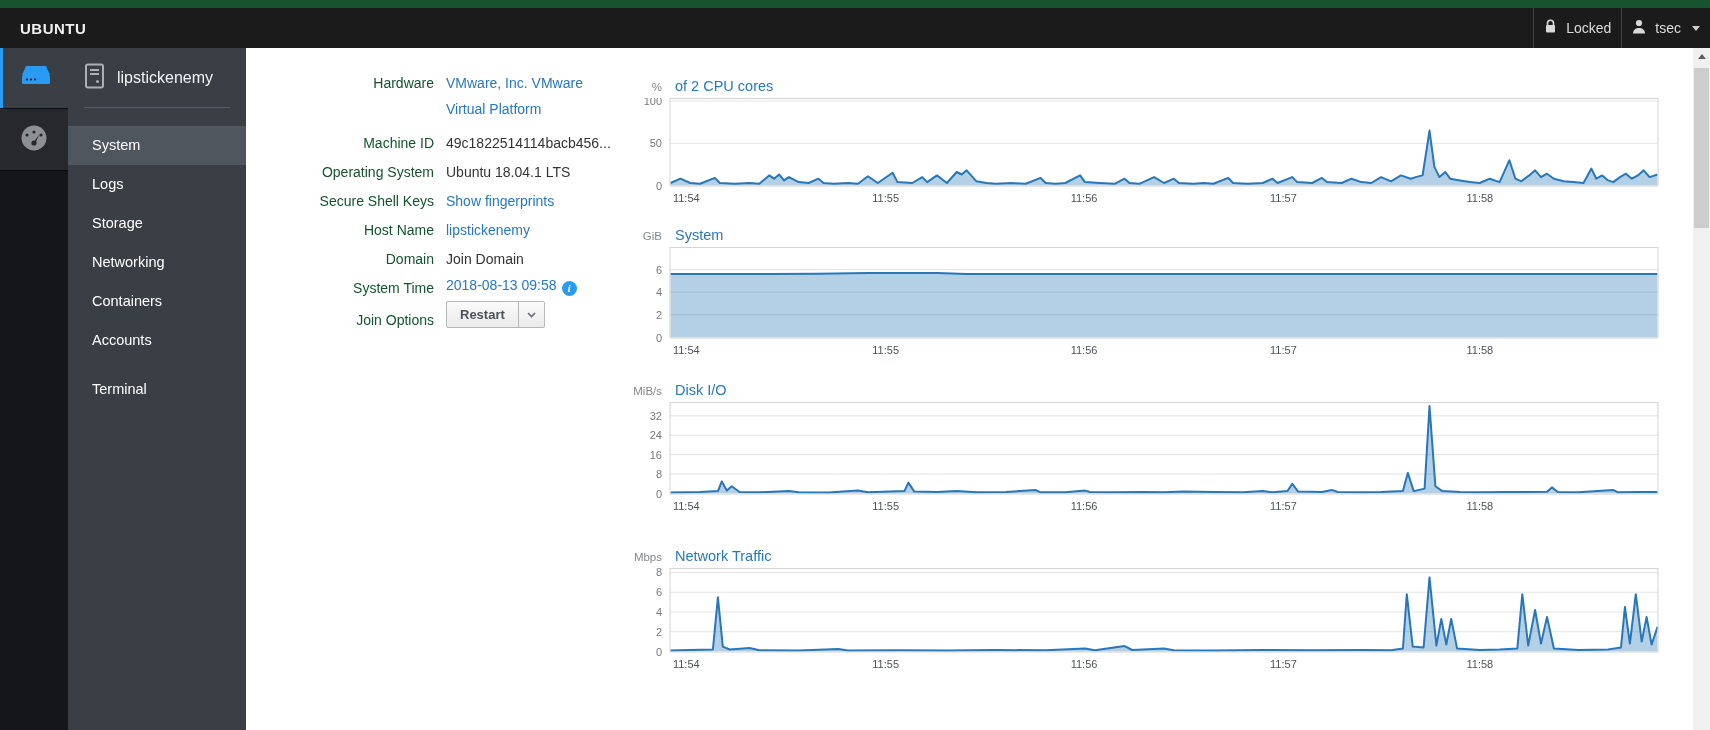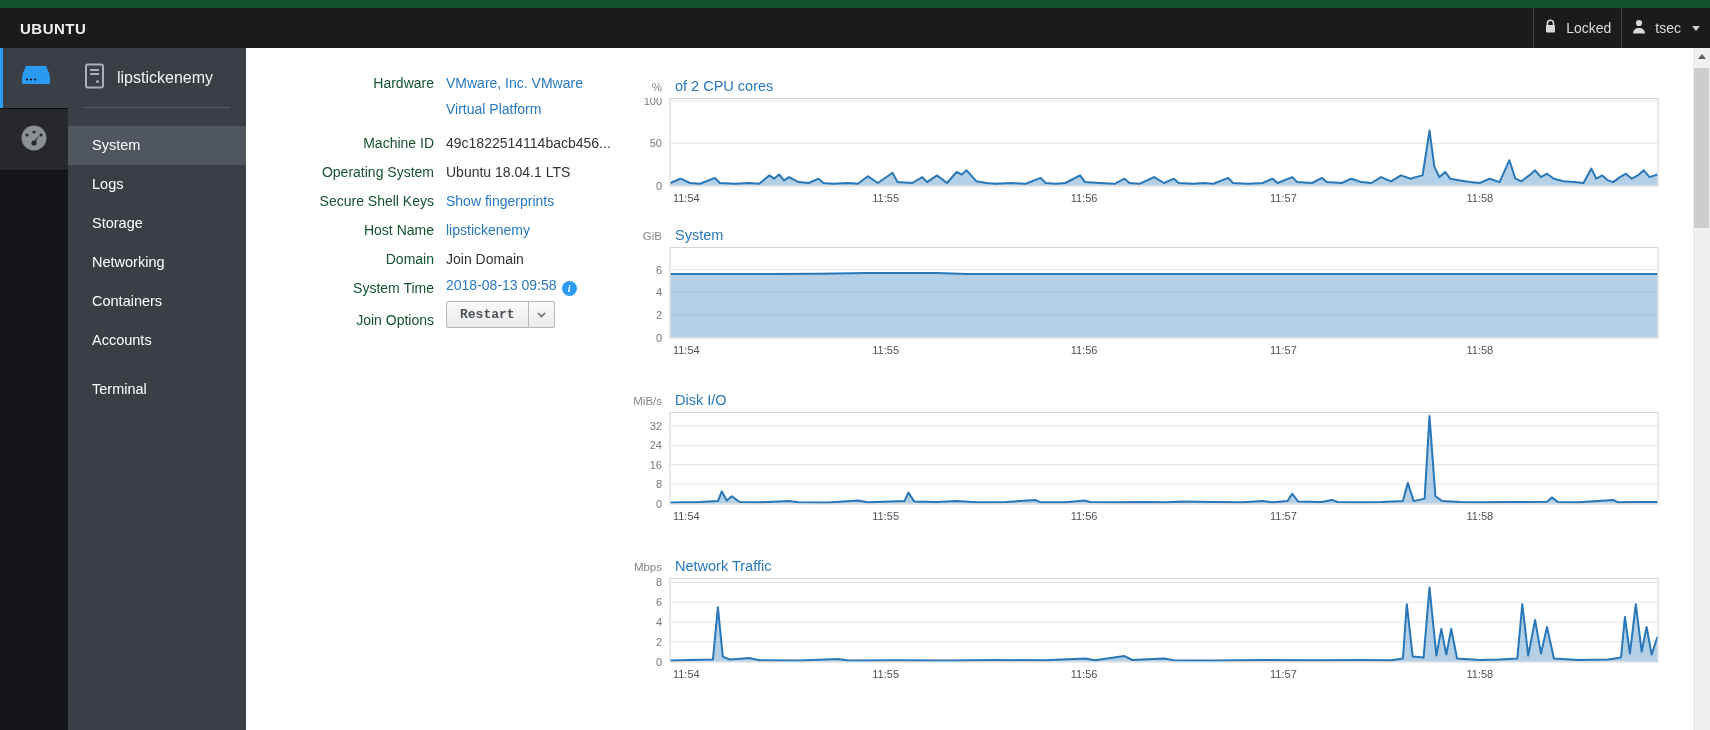--- a/index.html
+++ b/index.html
@@ -48,21 +48,21 @@
   .info-row { display:flex; min-height:29px; align-items:flex-end; }
   .info-row.tall { align-items:flex-start; }
   .info-label { width:200px; text-align:right; padding-right:12px; color:#14532d; font-size:14px; flex:none; }
   .info-value { color:#333; font-size:14px; white-space:nowrap; }
   .info-link { color:#2878be; text-decoration:none; cursor:pointer; }
   .hw-link { line-height:26px; }
   .hw-link span { display:block; }
   .info-row.tall .info-label { line-height:26px; }
   .row-power { margin:3px 0; }
   .split-btn { display:inline-flex; border:1px solid #b7b7b7; border-radius:2px; overflow:hidden;
-               background:linear-gradient(#fafafa,#ebebeb); cursor:pointer;font-family:Liberation Mono, monospace; }
+               background:linear-gradient(#fafafa,#ebebeb); cursor:pointer; }
   .split-btn .main { padding:5px 13px; font-size:13px; font-weight:600; color:#4d5258; }
   .split-btn .arrow { width:26px; display:flex; align-items:center; justify-content:center;
                       border-left:1px solid #b7b7b7; }
   .info-icon { display:inline-flex; align-items:center; justify-content:center; width:15px; height:15px;
                border-radius:50%; background:#2b9af3; color:#fff; font-size:10px; font-weight:700;
                font-family:"Liberation Serif", serif; font-style:italic; margin-left:5px; vertical-align:-2px; cursor:pointer; }
 
   
   .charts { position:absolute; left:344px; top:30px; width:1090px; }
   .chart-block { margin-bottom:0; }
@@ -246,21 +246,21 @@
             <path d="M80.5,26.9L179.2,26.9L228.5,26.8L277.9,26.0L347.0,26.0L376.6,26.9L574.0,27.1L820.8,27.1L1067.5,27.1L1067.5,90.5L80.5,90.5Z" fill="#2877b8" fill-opacity="0.35" stroke="none"></path>
             <path d="M80.5,26.9L179.2,26.9L228.5,26.8L277.9,26.0L347.0,26.0L376.6,26.9L574.0,27.1L820.8,27.1L1067.5,27.1" fill="none" stroke="#2877b8" stroke-width="2" stroke-linejoin="round"></path>
             <rect x="80" y="0.5" width="988" height="90.5" fill="none" stroke="#d4d4d4" stroke-width="1"></rect>
             <text x="96.292" y="107" text-anchor="middle" font-size="11" fill="#4d5258">11:54</text>
             <text x="295.666" y="107" text-anchor="middle" font-size="11" fill="#4d5258">11:55</text>
             <text x="494.053" y="107" text-anchor="middle" font-size="11" fill="#4d5258">11:56</text>
             <text x="693.427" y="107" text-anchor="middle" font-size="11" fill="#4d5258">11:57</text>
             <text x="889.8399999999999" y="107" text-anchor="middle" font-size="11" fill="#4d5258">11:58</text>
           </svg></div>
     </div>
-    <div class="chart-block" style="margin-top: 26px;">
+    <div class="chart-block" style="margin-top: 16px;">
       <div class="chart-header">
         <span class="chart-unit">MiB/s</span>
         <a class="chart-title">Disk I/O</a>
       </div>
       <div class="chart-svg"><svg width="1082" height="116">
             <line x1="80" y1="13.846666666666662" x2="1068" y2="13.846666666666662" stroke="#e3e3e3" stroke-width="1"></line>
             <text x="72" y="17.846666666666664" text-anchor="end" font-size="11" fill="#76797d">32</text>
             <line x1="80" y1="33.26" x2="1068" y2="33.26" stroke="#e3e3e3" stroke-width="1"></line>
             <text x="72" y="37.26" text-anchor="end" font-size="11" fill="#76797d">24</text>
             <line x1="80" y1="52.673333333333325" x2="1068" y2="52.673333333333325" stroke="#e3e3e3" stroke-width="1"></line>

